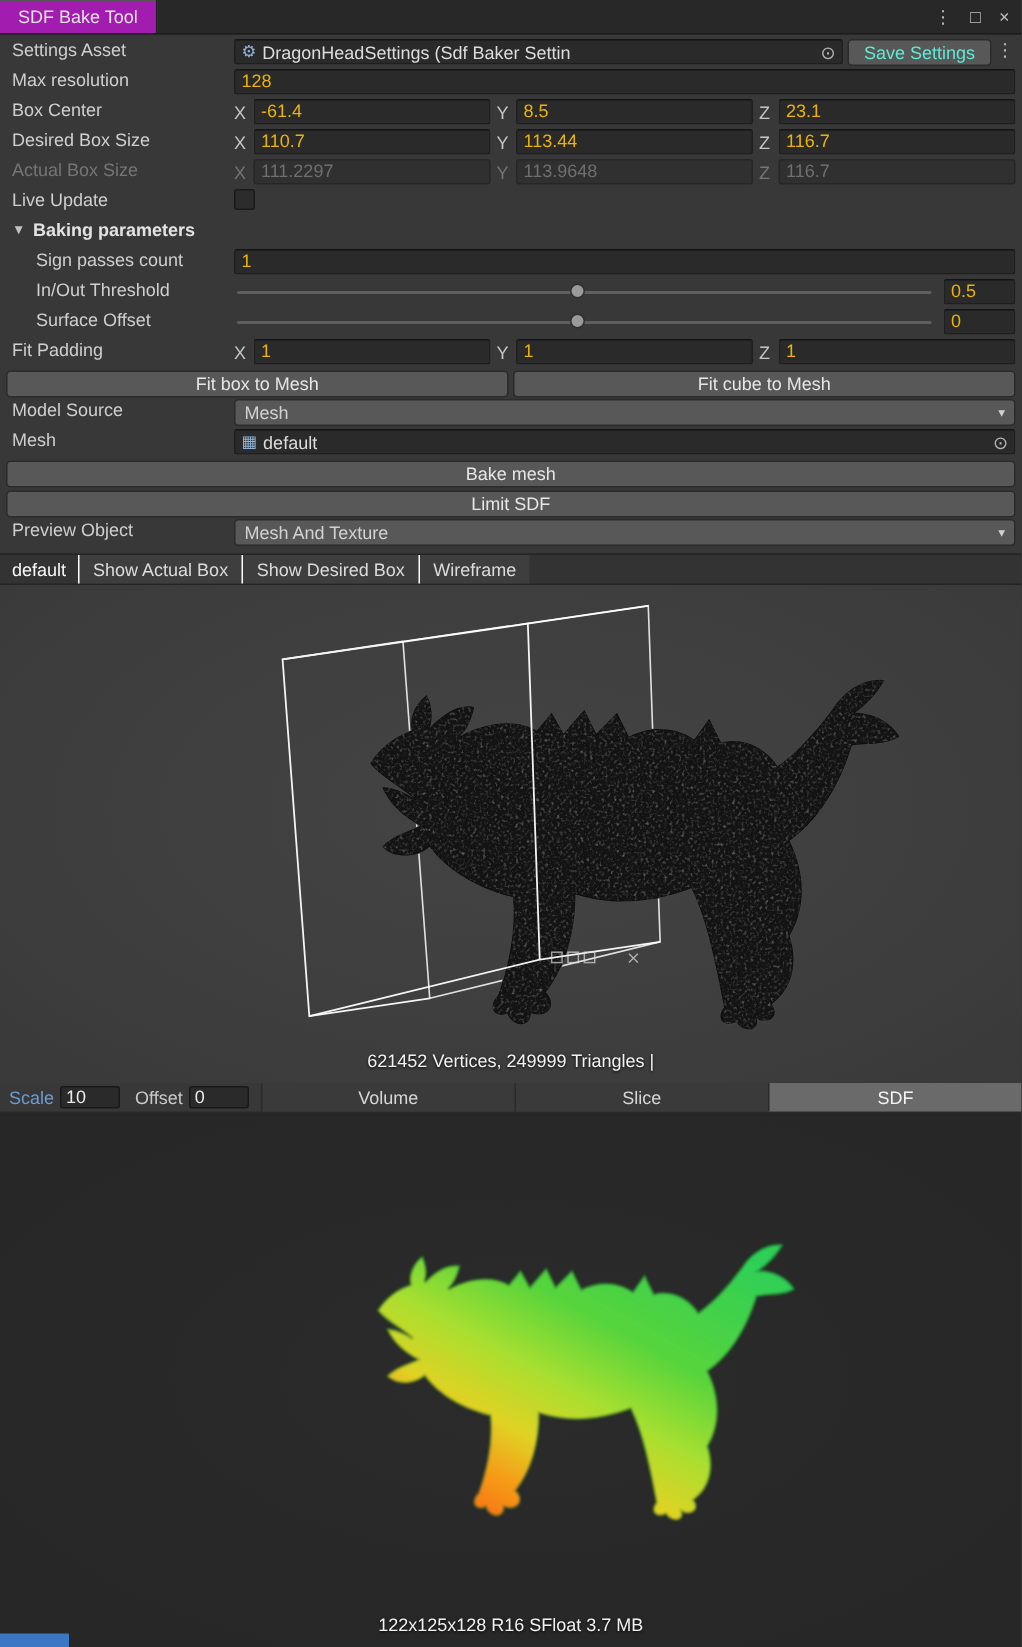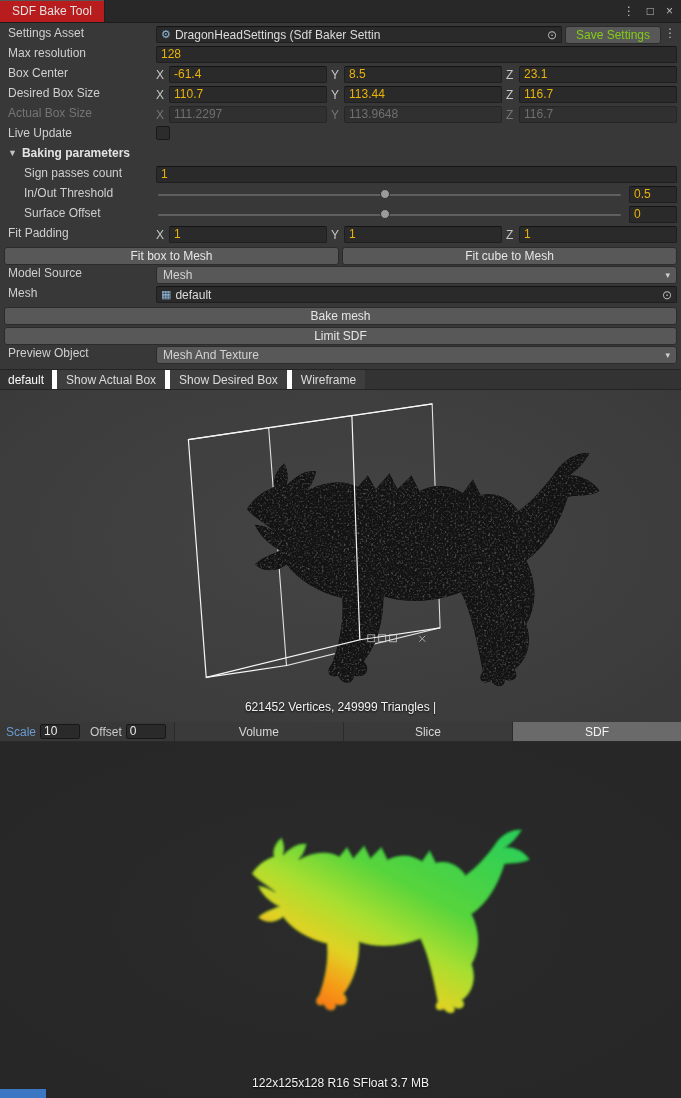--- a/index.html
+++ b/index.html
@@ -1,21 +1,21 @@
 <!DOCTYPE html>
 <html><head>
 <meta charset="utf-8">
 <style>
   html,body{margin:0;padding:0;}
   body{width:681px;height:1098px;background:#383838;font-family:"Liberation Sans",sans-serif;font-size:12px;color:#d2d2d2;overflow:hidden;}
   .window{display:flex;flex-direction:column;width:681px;height:1098px;background:#383838;}
 
   
   .titlebar{height:22px;background:#282828;display:flex;align-items:stretch;border-bottom:1px solid #1c1c1c;flex:none;}
-  .tab{background:#b91c1c;padding:0 12px;display:flex;align-items:center;border-right:1px solid #202020;box-shadow:inset 0 1px 0 #555;color:#e2e2e2;}
+  .tab{background:#a21caf;padding:0 12px;display:flex;align-items:center;border-right:1px solid #202020;box-shadow:inset 0 1px 0 #555;color:#e2e2e2;}
   .win-controls{margin-left:auto;display:flex;align-items:center;gap:12px;padding-right:8px;color:#bdbdbd;}
   .wc{cursor:default;}
 
   
   .inspector{padding-top:2px;flex:none;}
   .row{display:flex;align-items:flex-start;height:19px;margin:1px 4px;}
   .label{box-sizing:border-box;width:152px;flex:none;padding-left:4px;color:#cfcfcf;white-space:nowrap;overflow:hidden;}
   .label.indent{padding-left:20px;}
   .field{box-sizing:border-box;background:#2a2a2a;border:1px solid #1f1f1f;border-top-color:#141414;border-radius:2px;height:17px;line-height:15px;padding:0 4px;color:#eab308;flex:1;white-space:nowrap;overflow:hidden;}
   .xyz{flex:1;display:flex;align-items:center;gap:4px;}
@@ -28,36 +28,36 @@
   .fold-arrow{font-size:9px;color:#c2c2c2;}
 
   .slider{flex:1;position:relative;height:16px;margin:0 8px 0 2px;}
   .slider .track{position:absolute;left:0;right:0;top:8px;height:2px;background:#5f5f5f;border-radius:1px;}
   .slider .knob{position:absolute;top:3px;width:10px;height:10px;border-radius:50%;background:#9a9a9a;border:1px solid #2e2e2e;box-sizing:border-box;}
   .num{flex:none !important;width:48px;}
 
   .btn{box-sizing:border-box;background:#585858;border:1px solid #2b2b2b;border-radius:3px;color:#e6e6e6;height:18px;display:flex;align-items:center;justify-content:center;white-space:nowrap;cursor:default;}
   .btn-row{display:flex;gap:3px;margin:1px 4px;height:19px;align-items:center;}
   .btn.full{flex:1;height:18px;}
-  .save-btn{flex:none;width:96px;margin-left:3px;color:#84cc16;}
+  .save-btn{flex:none;width:96px;margin-left:3px;color:#5eead4;}
   .kebab{flex:none;width:14px;text-align:center;color:#c0c0c0;margin-left:2px;}
 
   .objfield{flex:1;display:flex;align-items:center;box-sizing:border-box;background:#2a2a2a;border:1px solid #1f1f1f;border-top-color:#141414;border-radius:2px;height:17px;padding:0 3px 0 4px;gap:4px;overflow:hidden;}
   .obj-icon{flex:none;color:#8fb6d8;font-size:11px;}
   .obj-text{flex:1;white-space:nowrap;overflow:hidden;color:#dcdcdc;}
   .picker{flex:none;color:#b5b5b5;font-size:12px;padding:0 1px;}
 
   .dropdown{flex:1;box-sizing:border-box;background:#585858;border:1px solid #2b2b2b;border-radius:3px;height:18px;display:flex;align-items:center;padding:0 6px;gap:6px;}
   .dd-text{flex:1;white-space:nowrap;overflow:hidden;}
   .dd-arrow{flex:none;color:#d0d0d0;font-size:9px;}
 
   
   .ptoolbar{height:19px;background:#333;border-top:1px solid #242424;border-bottom:1px solid #242424;display:flex;align-items:stretch;margin-top:3px;flex:none;}
   .ptitle{padding:0 8px;display:flex;align-items:center;color:#fafafa;}
-  .ptb-btn{display:flex;align-items:center;padding:0 9px;background:#3e3e3e;border-left:5px solid #ffffff;color:#dcdcdc;cursor:default;}
+  .ptb-btn{display:flex;align-items:center;padding:0 9px;background:#3e3e3e;border-left:1px solid #ffffff;color:#dcdcdc;cursor:default;}
   .ptb-btn:first-of-type{margin-left:auto;}
 
   .preview1{position:relative;height:332px;flex:none;background:radial-gradient(ellipse at 50% 45%,#444 0%,#3d3d3d 70%,#393939 100%);overflow:hidden;text-decoration:underline;}
   .preview1 svg,.preview2 svg{position:absolute;left:0;top:0;}
   .caption{position:absolute;left:0;right:0;bottom:8px;text-align:center;color:#f2f2f2;text-shadow:0 1px 2px rgba(0,0,0,.9);}
 
   
   .sdfbar{height:19px;background:#383838;display:flex;align-items:stretch;border-bottom:1px solid #2a2a2a;flex:none;}
   .scale-label{color:#6b9bd2;display:flex;align-items:center;padding:0 4px 0 6px;}
   .small-field{box-sizing:border-box;width:40px;height:15px;align-self:center;background:#2a2a2a;border:1px solid #181818;border-radius:2px;padding:0 3px;line-height:13px;color:#eaeaea;}

